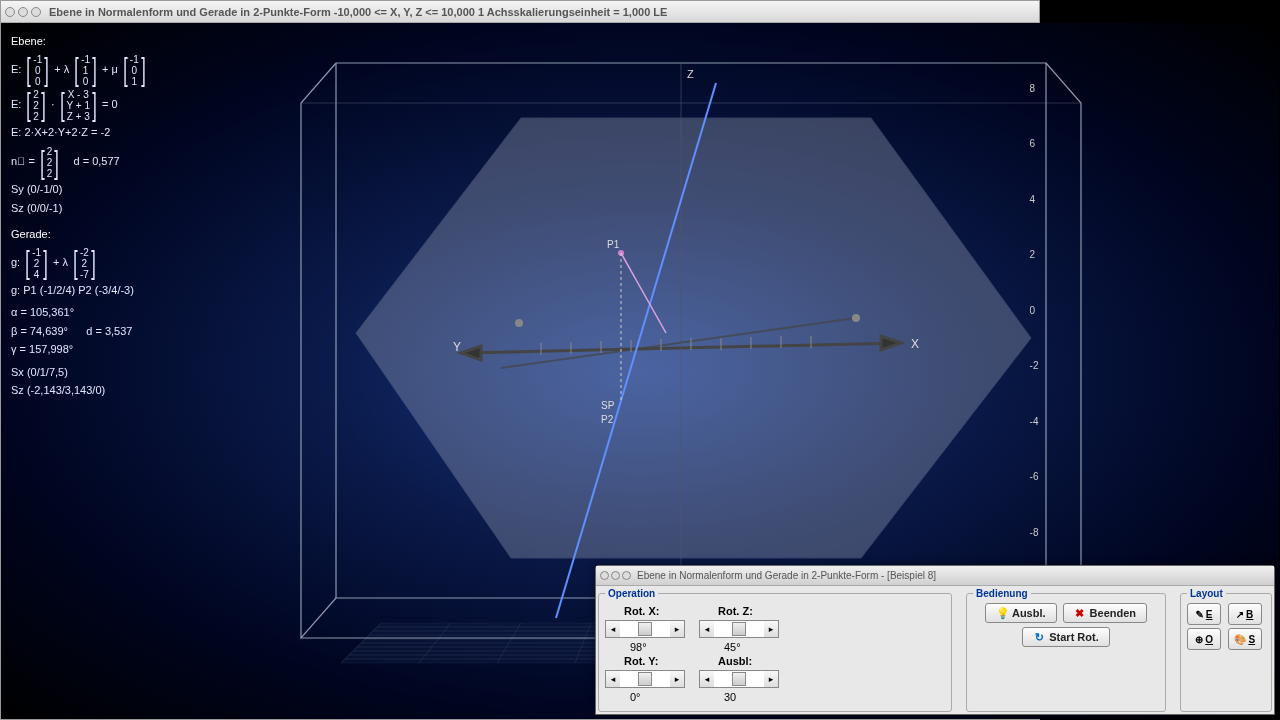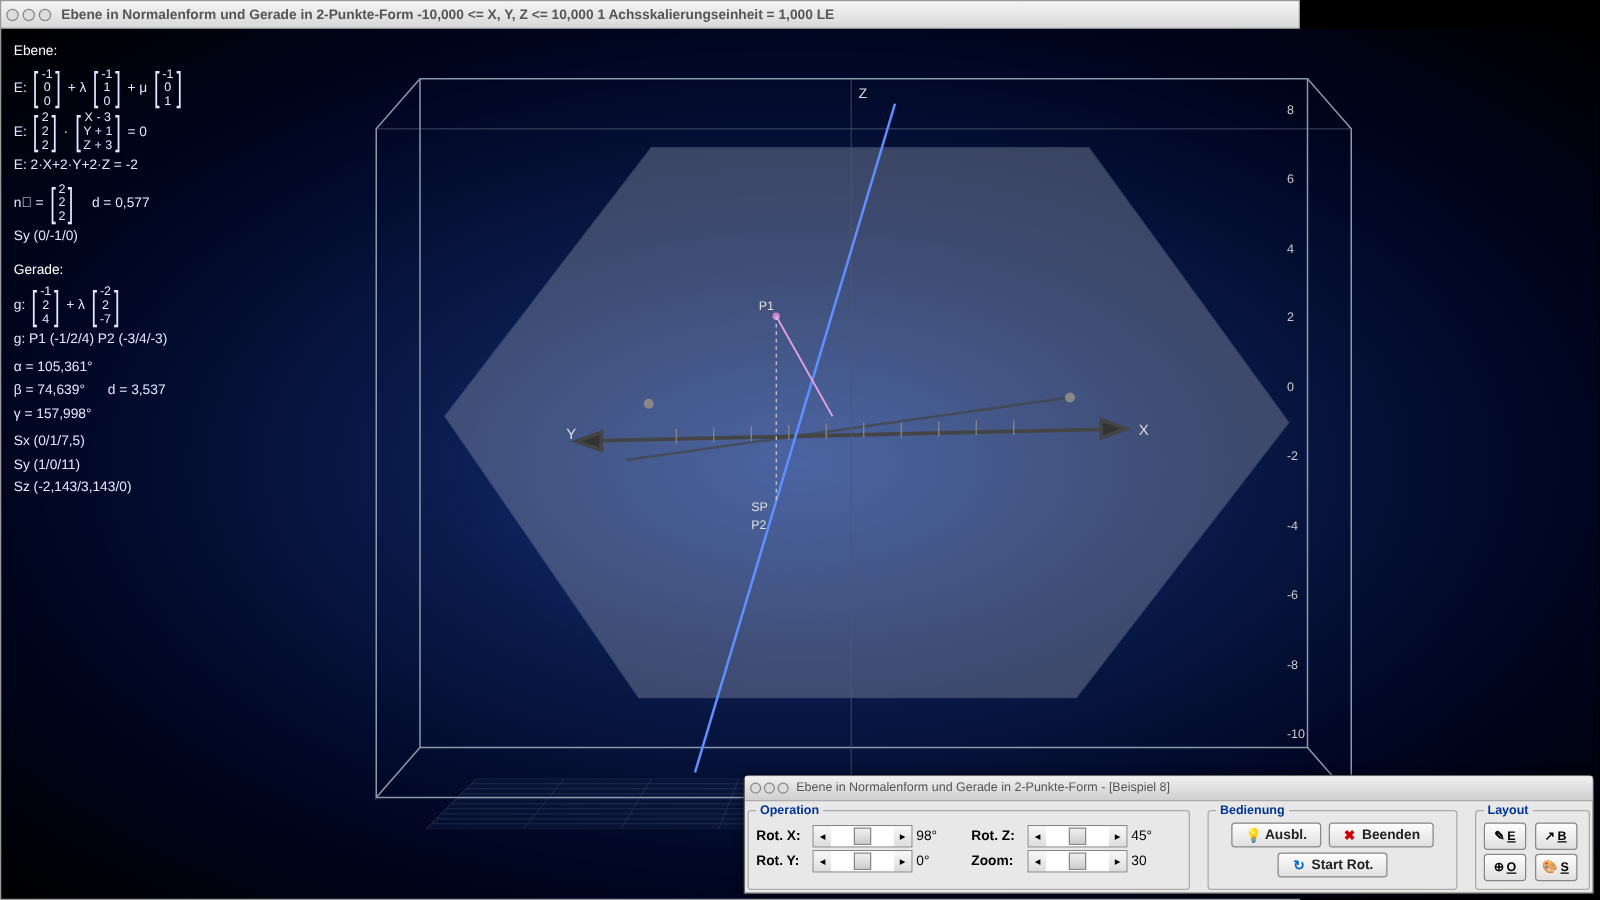--- a/index.html
+++ b/index.html
@@ -18,21 +18,21 @@
 .top-right { position: absolute; top: 20px; right: 200px; color: #e0e8ff; font-size: 11px; text-align: left; }
 .axis-ticks-right { position: absolute; right: 235px; top: 60px; color: #ccc; font-size: 10px; display: flex; flex-direction: column; justify-content: space-between; height: 510px; }
 .scene-svg { position: absolute; top: 0; left: 0; width: 100%; height: 100%; }
 .control-window { position: absolute; right: 4px; bottom: 4px; width: 680px; background: #e8e8e8; border: 1px solid #666; border-radius: 4px 4px 0 0; box-shadow: 0 0 8px rgba(0,0,0,0.5); }
 .control-titlebar { height: 20px; background: linear-gradient(to bottom, #f0f0f0, #d0d0d0); border-bottom: 1px solid #aaa; display: flex; align-items: center; padding: 0 4px; font-size: 10px; color: #555; }
 .control-titlebar .window-buttons { display: flex; gap: 2px; margin-right: 6px; }
 .control-titlebar .window-buttons span { width: 9px; height: 9px; border-radius: 50%; border: 1px solid #888; background: #ddd; display: inline-block; }
 .control-body { display: flex; padding: 2px; gap: 14px; }
 .fieldset { border: 1px solid #aaa; border-radius: 3px; padding: 4px 6px 6px 6px; background: #e8e8e8; }
 .fieldset legend { font-size: 10px; font-weight: bold; color: #003399; padding: 0 3px; }
-.op-row { display: flex; align-items: center; gap: 3px; margin: 2px 0; font-size: 11px; }
+.op-row { display: flex; align-items: center; gap: 3px; margin: 2px 0; font-size: 11px; flex-direction: column; }
 .op-label { font-weight: bold; color: #000; width: 42px; }
 .slider-ctrl { display: inline-flex; align-items: center; border: 1px solid #888; height: 18px; background: #fff; }
 .slider-ctrl .arrow { width: 14px; height: 16px; background: linear-gradient(#f8f8f8,#ddd); border: none; font-size: 9px; display: flex; align-items: center; justify-content: center; cursor: pointer; }
 .slider-ctrl .track { width: 50px; height: 16px; background: #fff; position: relative; }
 .slider-ctrl .thumb { position: absolute; width: 14px; height: 14px; top: 1px; background: linear-gradient(#f0f0f0,#ccc); border: 1px solid #888; }
 .val { font-weight: normal; width: 30px; }
 .btn { display: inline-flex; align-items: center; gap: 4px; padding: 3px 10px; border: 1px solid #888; border-radius: 3px; background: linear-gradient(#fdfdfd,#e0e0e0); font-size: 11px; cursor: pointer; font-weight: bold; color: #222; }
 .btn .ic { width: 12px; height: 12px; display: inline-block; }
 .layout-grid { display: grid; grid-template-columns: 1fr 1fr; gap: 3px; }
 .sm-btn { width: 34px; height: 22px; border: 1px solid #888; border-radius: 3px; background: linear-gradient(#fdfdfd,#e0e0e0); font-size: 10px; cursor: pointer; display: flex; align-items: center; justify-content: center; gap: 2px; font-weight: bold; }
@@ -204,20 +204,21 @@
             <span class="vec">
               <span>2</span>
               <span>2</span>
               <span>2</span>
             </span>
             <span class="bracket">]</span>
           </span>
         &nbsp;&nbsp;&nbsp;<span>d = 0,577</span>
       </div>
       <div class="eq-line">Sy (0/-1/0)</div>
+      <div class="eq-line">Sz (0/0/-1)</div>
       <div class="section-title" style="margin-top:10px">Gerade:</div>
       <div class="eq-line">
         <span>g:</span>
         <span class="bracket-group">
             <span class="bracket">[</span>
             <span class="vec">
               <span>-1</span>
               <span>2</span>
               <span>4</span>
             </span>
@@ -232,21 +233,20 @@
               <span>-7</span>
             </span>
             <span class="bracket">]</span>
           </span>
       </div>
       <div class="eq-line">g:  P1 (-1/2/4)    P2 (-3/4/-3)</div>
       <div class="eq-line" style="margin-top:6px"><span>α = 105,361°</span></div>
       <div class="eq-line"><span>β = 74,639°</span>&nbsp;&nbsp;&nbsp;&nbsp;&nbsp;&nbsp;<span>d = 3,537</span></div>
       <div class="eq-line">γ = 157,998°</div>
       <div class="eq-line" style="margin-top:6px">Sx (0/1/7,5)</div>
-      <div class="eq-line">Sy (1/0/11)</div>
       <div class="eq-line">Sz (-2,143/3,143/0)</div>
     </div>
 
 
     <div class="control-window">
       <div class="control-titlebar">
         <div class="window-buttons">
           <span></span>
           <span></span>
           <span></span>
@@ -287,21 +287,21 @@
                 <span class="slider-ctrl">
                     <span class="arrow">◂</span>
                     <span class="track">
                       <span class="thumb" style="left:18px"></span>
                     </span>
                     <span class="arrow">▸</span>
                   </span>
                 <span class="val">45°</span>
               </div>
               <div class="op-row">
-                <span class="op-label">Zoom:</span>
+                <span class="op-label">Ausbl:</span>
                 <span class="slider-ctrl">
                     <span class="arrow">◂</span>
                     <span class="track">
                       <span class="thumb" style="left:18px"></span>
                     </span>
                     <span class="arrow">▸</span>
                   </span>
                 <span class="val">30</span>
               </div>
             </div>

